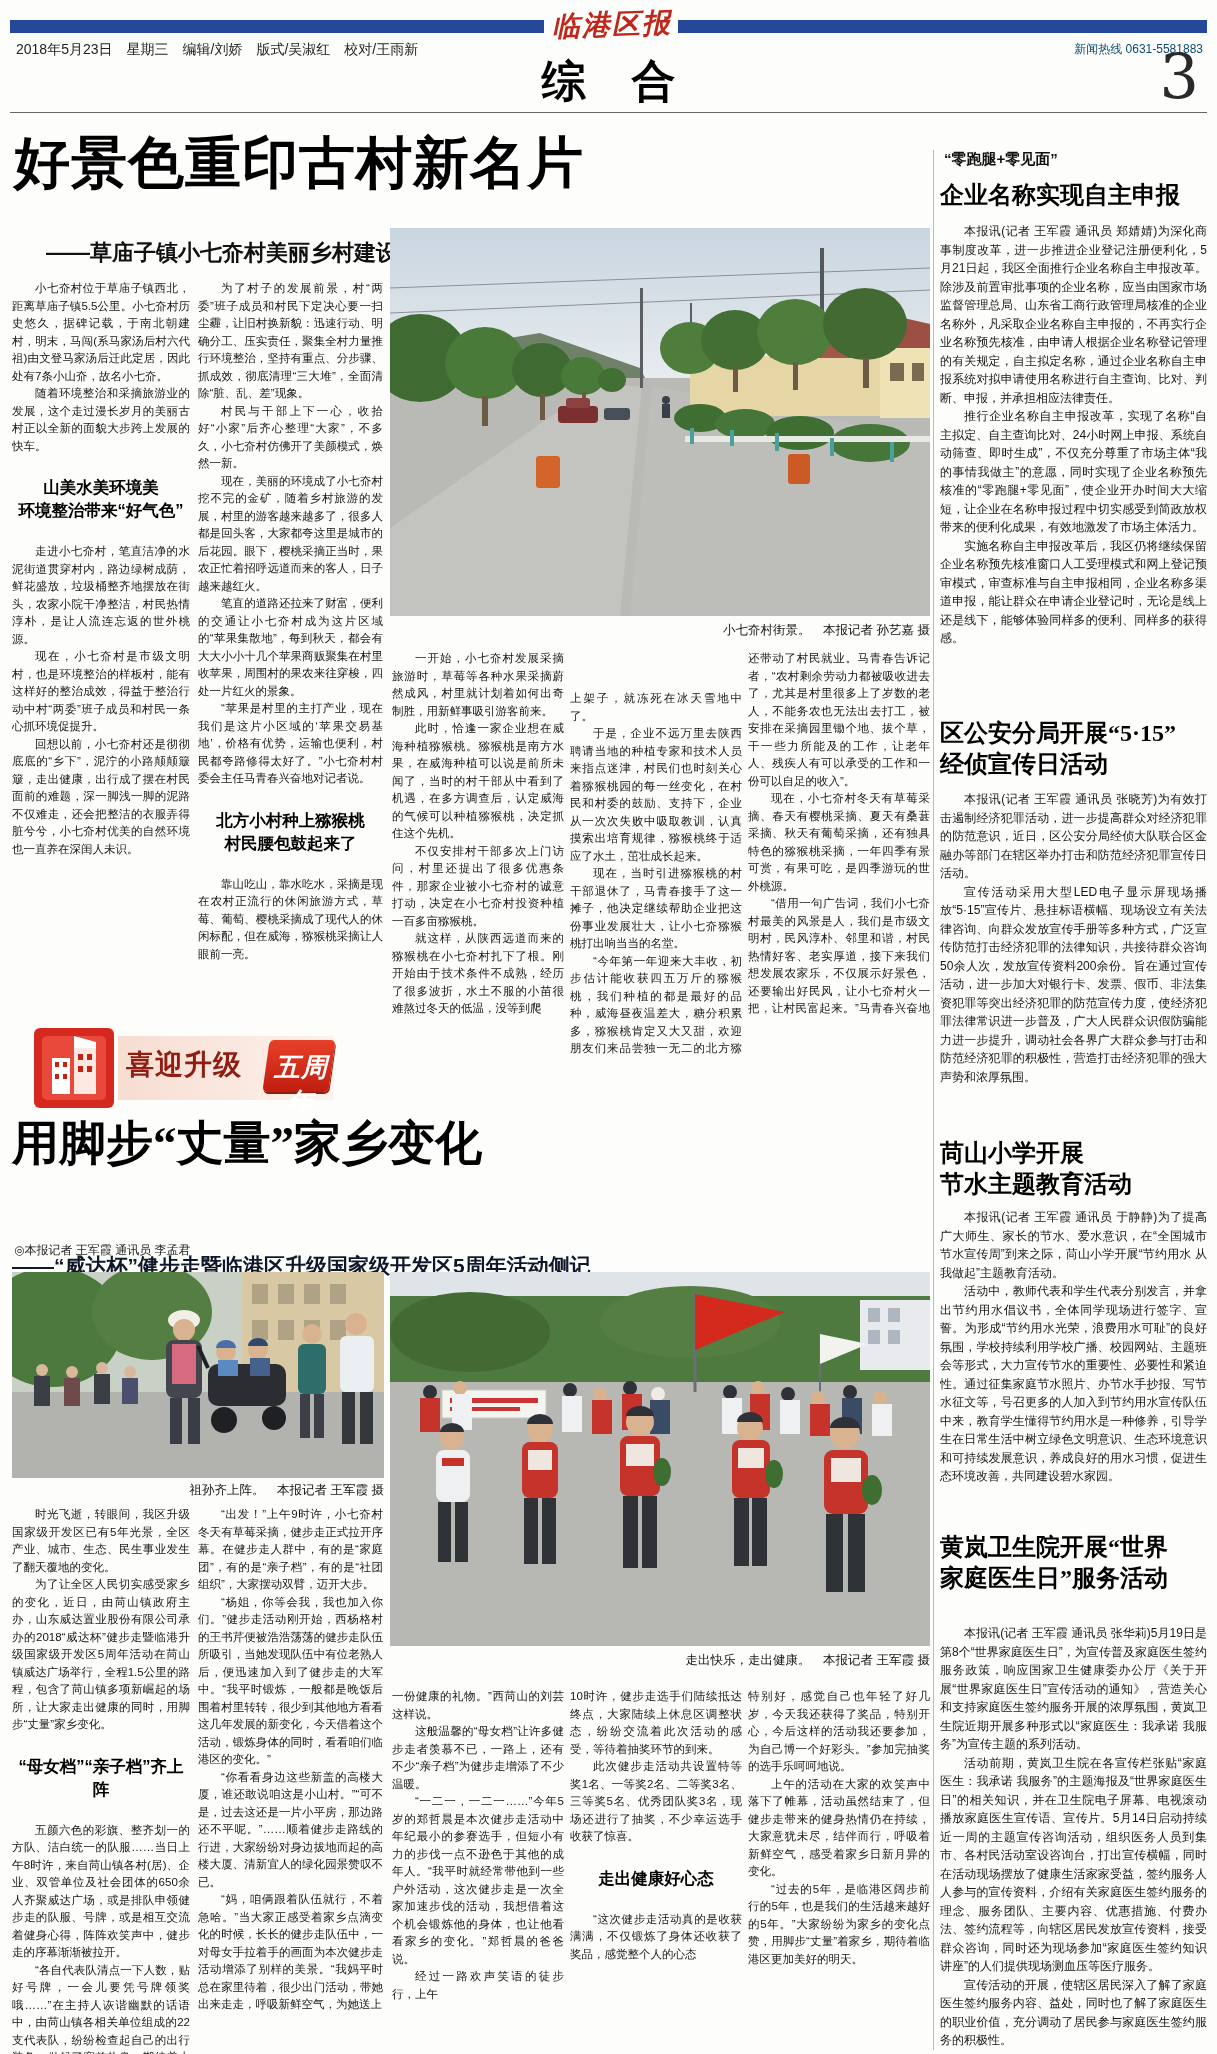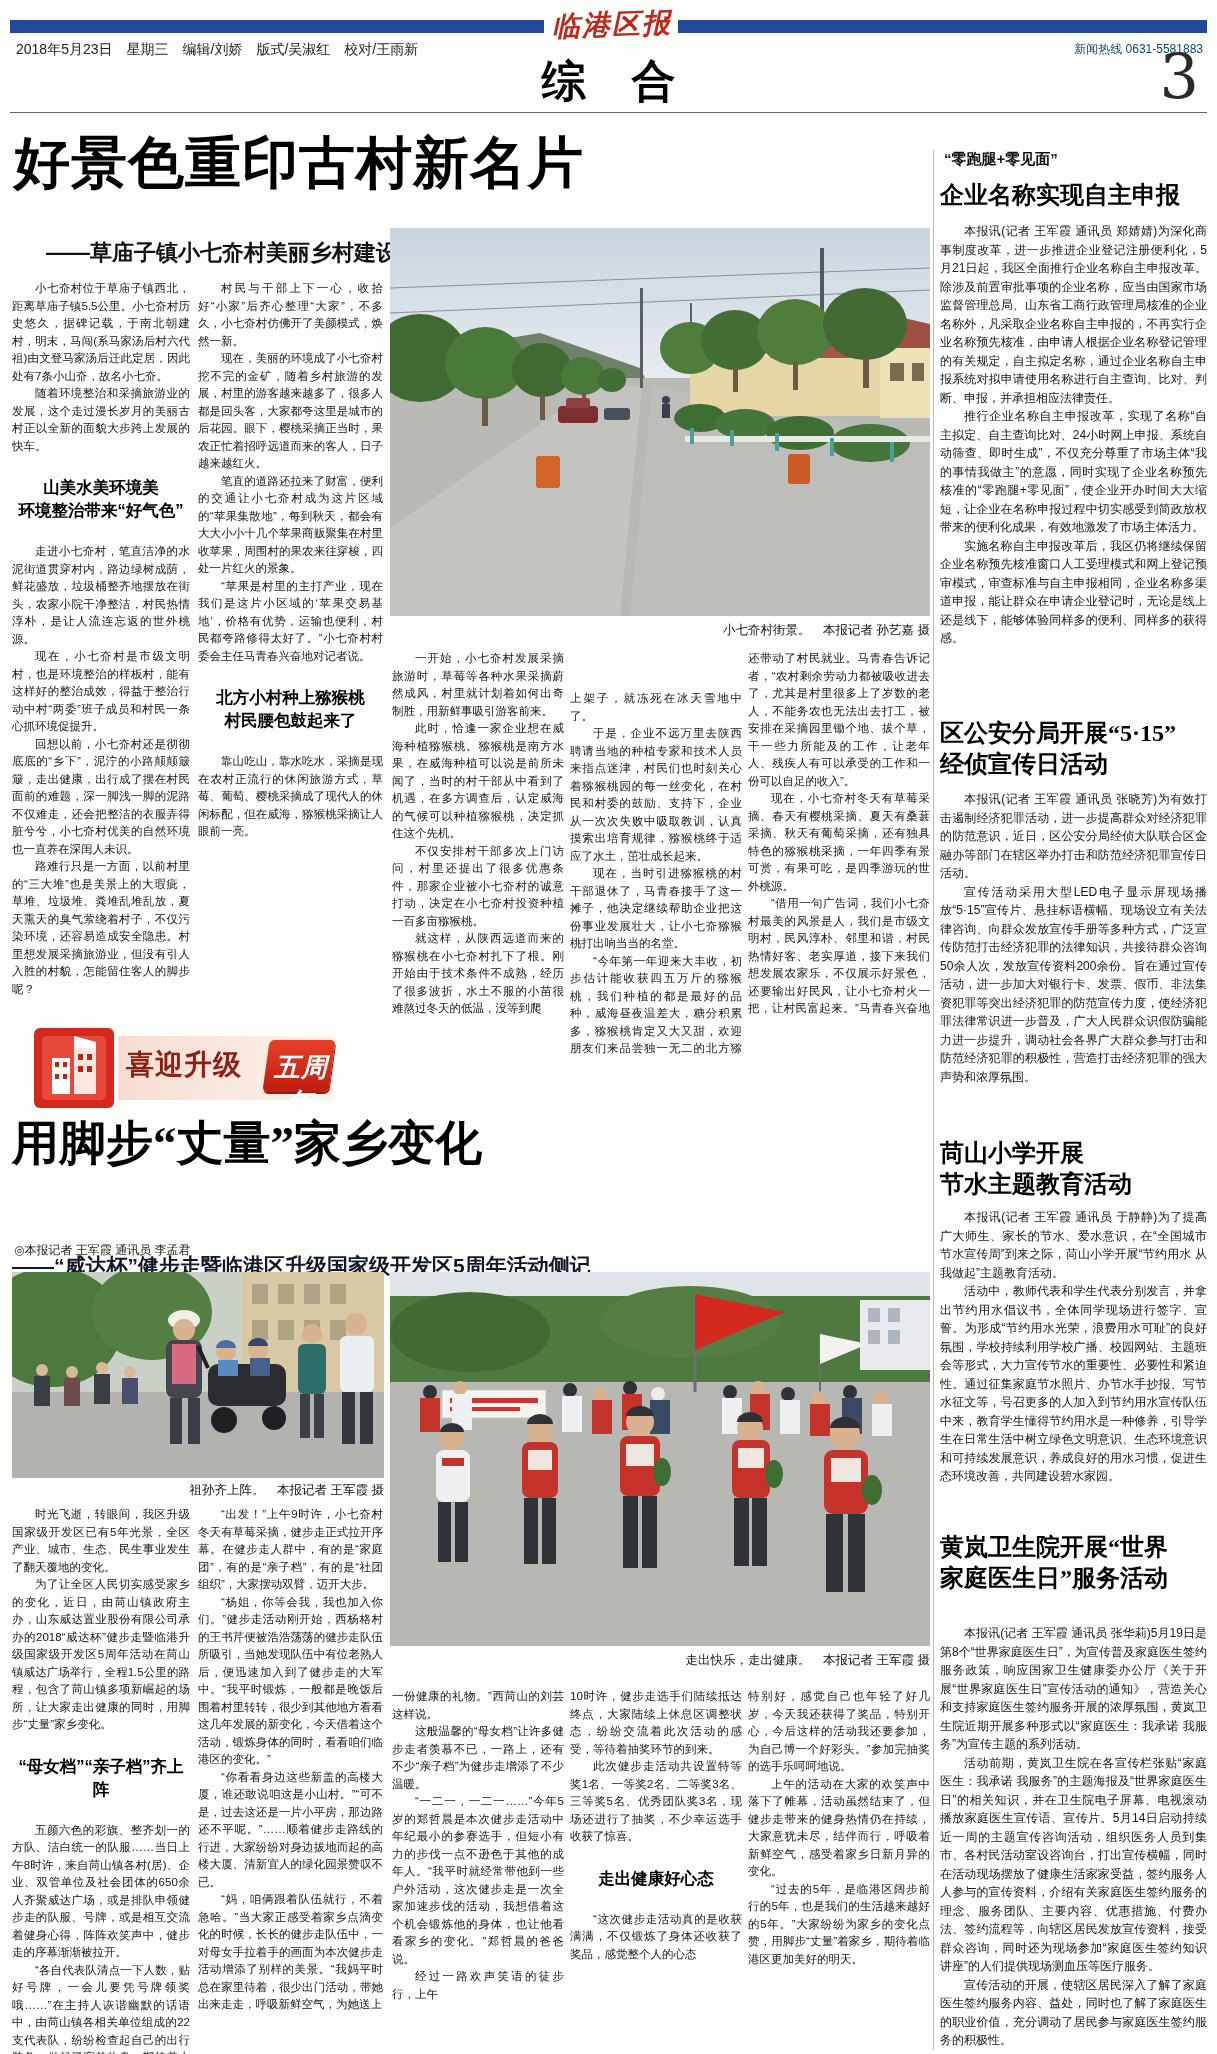--- a/index.html
+++ b/index.html
@@ -73,23 +73,23 @@
   <div class="a1-byline">◎本报记者 孙艺嘉 通讯员 邢瑜娜</div>
 
   <div class="col" style="left:12px;top:280px;width:178px;height:740px;">
       <p class="para">小七夼村位于草庙子镇西北，距离草庙子镇5.5公里。小七夼村历史悠久，据碑记载，于南北朝建村，明末，马闯(系马家汤后村六代祖)由文登马家汤后迁此定居，因此处有7条小山夼，故名小七夼。</p>
       <p class="para">随着环境整治和采摘旅游业的发展，这个走过漫长岁月的美丽古村正以全新的面貌大步跨上发展的快车。</p>
       <div class="colhead">山美水美环境美
 环境整治带来“好气色”</div>
       <p class="para">走进小七夼村，笔直洁净的水泥街道贯穿村内，路边绿树成荫，鲜花盛放，垃圾桶整齐地摆放在街头，农家小院干净整洁，村民热情淳朴，是让人流连忘返的世外桃源。</p>
       <p class="para">现在，小七夼村是市级文明村，也是环境整治的样板村，能有这样好的整治成效，得益于整治行动中村“两委”班子成员和村民一条心抓环境促提升。</p>
       <p class="para">回想以前，小七夼村还是彻彻底底的“乡下”，泥泞的小路颠颠簸簸，走出健康，出行成了摆在村民面前的难题，深一脚浅一脚的泥路不仅难走，还会把整洁的衣服弄得脏兮兮，小七夼村优美的自然环境也一直养在深闺人未识。</p>
-      <p class="para">路难行只是一方面，以前村里的“三大堆”也是美景上的大瑕疵，草堆、垃圾堆、粪堆乱堆乱放，夏天熏天的臭气萦绕着村子，不仅污染环境，还容易造成安全隐患。村里想发展采摘旅游业，但没有引人入胜的村貌，怎能留住客人的脚步呢？</p>
     </div>
   <div class="col" style="left:198px;top:280px;width:185px;height:740px;">
+      <p class="para">为了村子的发展前景，村“两委”班子成员和村民下定决心要一扫尘霾，让旧村换新貌：迅速行动、明确分工、压实责任，聚集全村力量推行环境整治，坚持有重点、分步骤、抓成效，彻底清理“三大堆”，全面清除“脏、乱、差”现象。</p>
       <p class="para">村民与干部上下一心，收拾好“小家”后齐心整理“大家”，不多久，小七夼村仿佛开了美颜模式，焕然一新。</p>
       <p class="para">现在，美丽的环境成了小七夼村挖不完的金矿，随着乡村旅游的发展，村里的游客越来越多了，很多人都是回头客，大家都夸这里是城市的后花园。眼下，樱桃采摘正当时，果农正忙着招呼远道而来的客人，日子越来越红火。</p>
       <p class="para">笔直的道路还拉来了财富，便利的交通让小七夼村成为这片区域的“苹果集散地”，每到秋天，都会有大大小小十几个苹果商贩聚集在村里收苹果，周围村的果农来往穿梭，四处一片红火的景象。</p>
       <p class="para">“苹果是村里的主打产业，现在我们是这片小区域的‘苹果交易基地’，价格有优势，运输也便利，村民都夸路修得太好了。”小七夼村村委会主任马青春兴奋地对记者说。</p>
       <div class="colhead">北方小村种上猕猴桃
 村民腰包鼓起来了</div>
       <p class="para">靠山吃山，靠水吃水，采摘是现在农村正流行的休闲旅游方式，草莓、葡萄、樱桃采摘成了现代人的休闲标配，但在威海，猕猴桃采摘让人眼前一亮。</p>
     </div>
 
   <div class="photo" style="left:390px;top:228px;width:540px;height:388px;">

